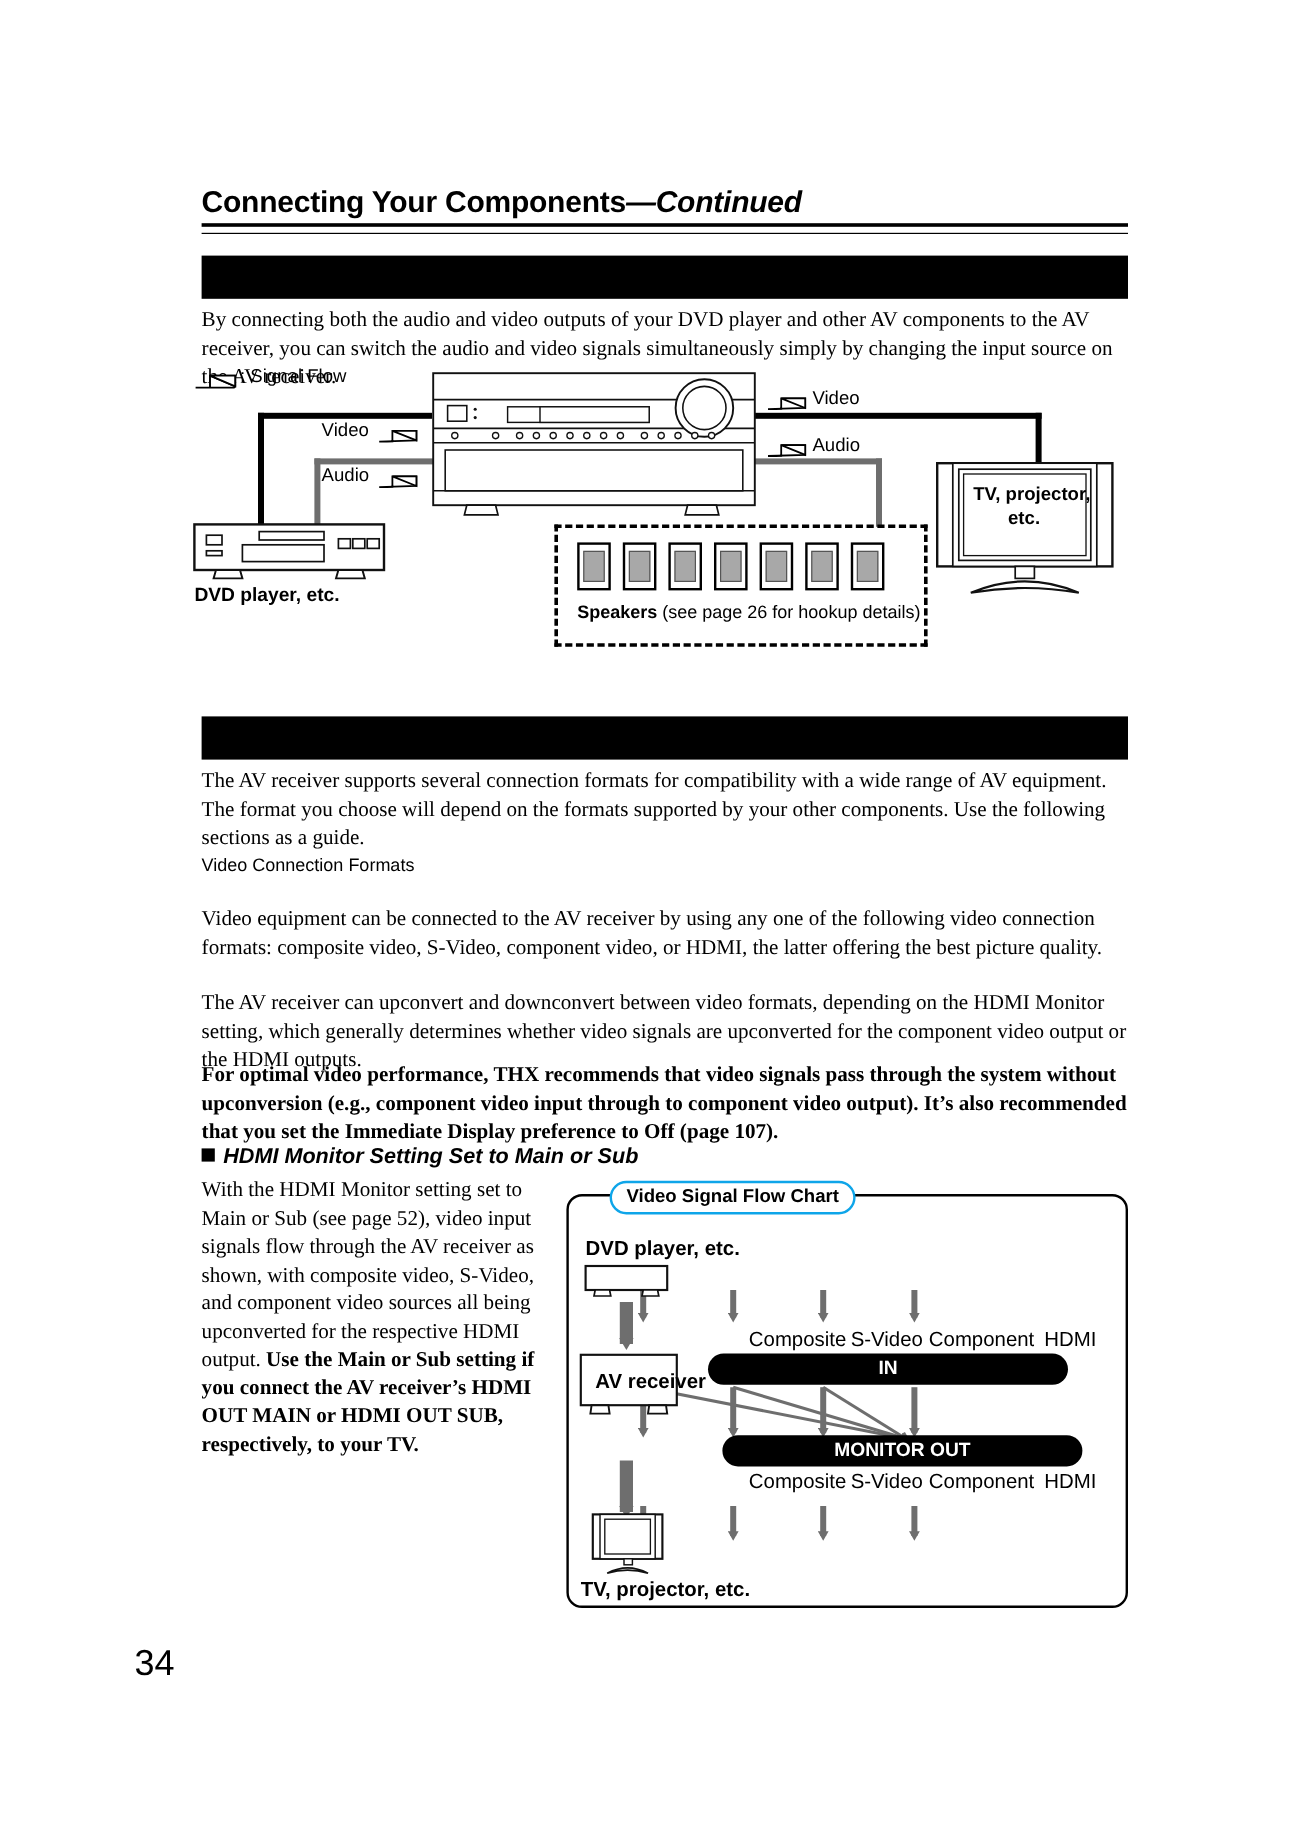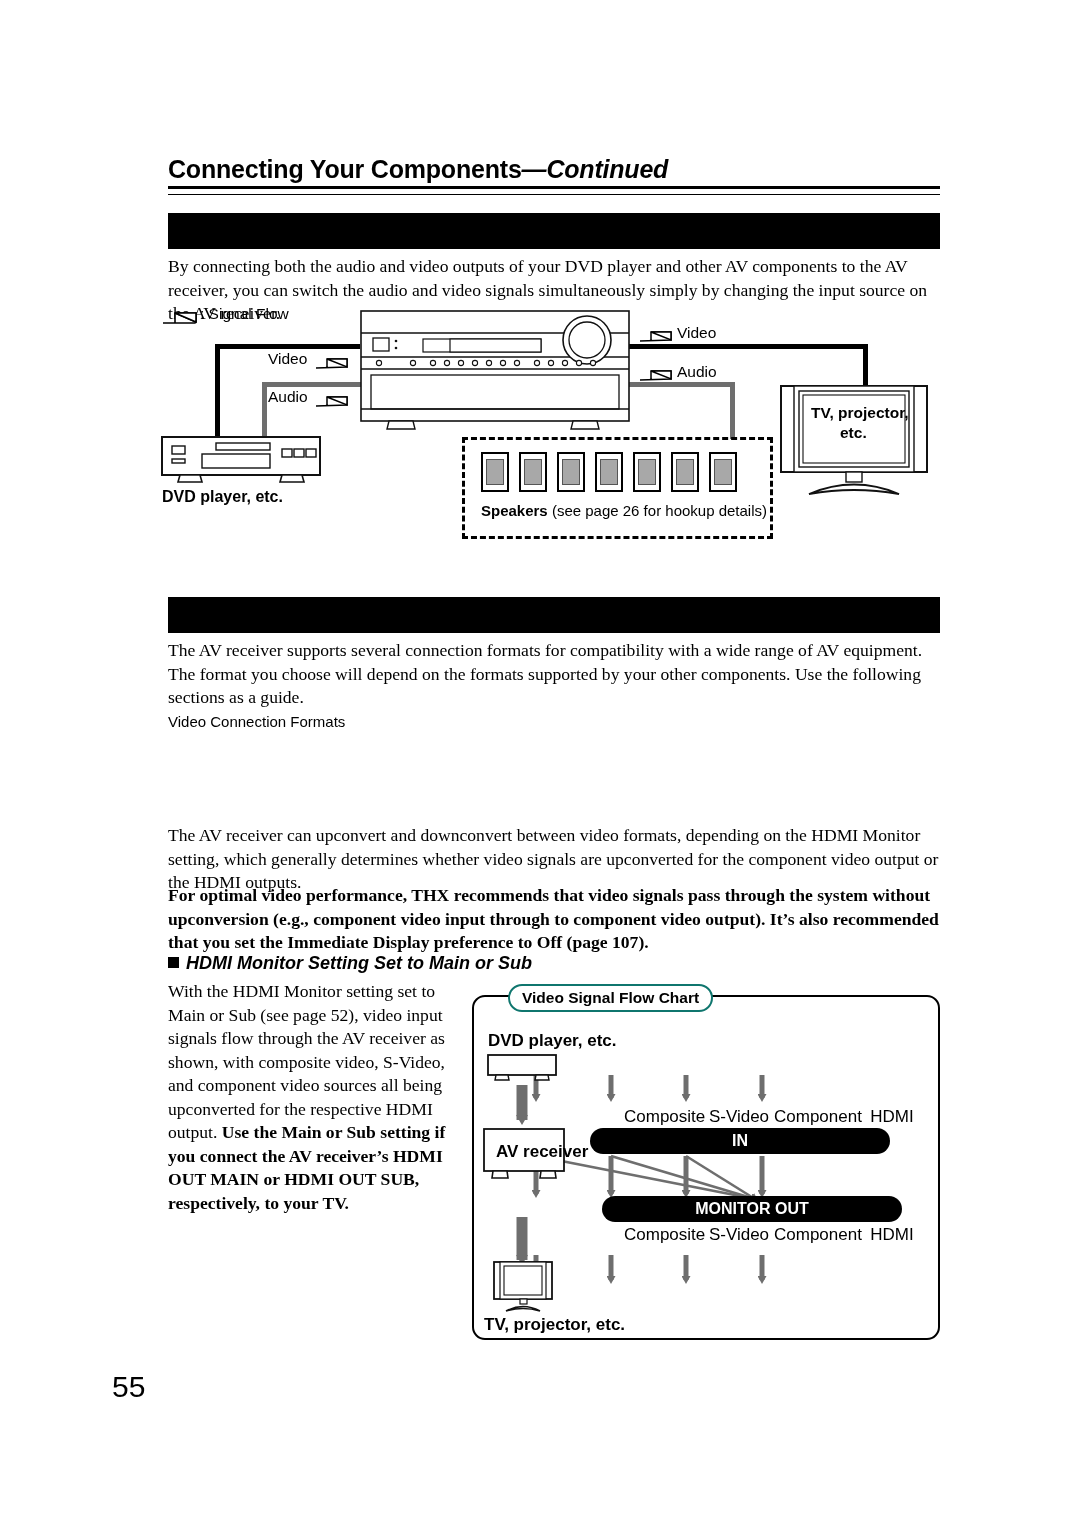--- a/index.html
+++ b/index.html
@@ -43,21 +43,21 @@
   .dashbox{position:absolute;border:3px dashed #000;}
 
   
   .spk{position:absolute;width:28px;height:40px;border:2.5px solid #000;background:#fff;
        box-sizing:border-box;}
   .spk i{display:block;width:18px;height:26px;background:#a8a8a8;border:1px solid #555;
          margin:5px auto 0;box-sizing:border-box;}
 
   
   .fcframe{position:absolute;border:2px solid #000;border-radius:13px;box-sizing:border-box;}
-  .fctitle{position:absolute;border:2px solid #0f766e;border-radius:14px;background:#fff;
+  .fctitle{position:absolute;border:2px solid #0ea5e9;border-radius:14px;background:#fff;
            font-family:"Liberation Sans",sans-serif;font-weight:bold;font-size:15.5px;
            padding:3px 12px;white-space:nowrap;}
   .pill{position:absolute;background:#000;color:#fff;border-radius:13px;
         font-family:"Liberation Sans",sans-serif;font-weight:bold;font-size:16px;
         display:flex;align-items:center;justify-content:center;}
   .fclbl{position:absolute;font-family:"Liberation Sans",sans-serif;font-size:17px;
          white-space:nowrap;text-align:center;}
   .fcbold{position:absolute;font-family:"Liberation Sans",sans-serif;font-weight:bold;
           font-size:17px;white-space:nowrap;}
 </style>
@@ -186,20 +186,21 @@
       <div style="position:absolute;left:16px;top:62px;font-family:'Liberation Sans',sans-serif;font-size:15px;white-space:nowrap;">
         <span style="font-weight:bold;">Speakers</span><span> (see page 26 for hookup details)</span>
       </div>
     </div>
   </div>
 
   <div class="blackbar" id="bar2"></div>
 
   <div class="p wide" style="top:639px;">The AV receiver supports several connection formats for compatibility with a wide range of AV equipment. The format you choose will depend on the formats supported by your other components. Use the following sections as a guide.</div>
   <h3 class="sub" style="top:713px;">Video Connection Formats</h3>
+  <div class="p wide" style="top:754px;">Video equipment can be connected to the AV receiver by using any one of the following video connection formats: composite video, S-Video, component video, or HDMI, the latter offering the best picture quality.</div>
   <div class="p wide" style="top:824px;">The AV receiver can upconvert and downconvert between video formats, depending on the HDMI Monitor setting, which generally determines whether video signals are upconverted for the component video output or the HDMI outputs.</div>
   <div class="p wide" style="top:884px;font-weight:bold;">For optimal video performance, THX recommends that video signals pass through the system without upconversion (e.g., component video input through to component video output). It’s also recommended that you set the Immediate Display preference to Off (page 107).</div>
 
   <h4 class="sq" style="top:953px;">
     <span class="sqm"></span><span>HDMI Monitor Setting Set to Main or Sub</span>
   </h4>
 
   <div class="p" style="left:168px;top:980px;width:300px;">
     <span>With the HDMI Monitor setting set to Main or Sub (see page 52), video input signals flow through the AV receiver as shown, with composite video, S-Video, and component video sources all being upconverted for the respective HDMI output. </span><b>Use the Main or Sub setting if you connect the AV receiver’s HDMI OUT MAIN or HDMI OUT SUB, respectively, to your TV.</b>
   </div>
@@ -272,15 +273,15 @@
     <div class="fclbl" style="left:300px;top:228px;width:80px;">Component</div>
     <div class="fclbl" style="left:378px;top:228px;width:80px;">HDMI</div>
 
     <div class="fcbold" style="left:14px;top:34px;">DVD player, etc.</div>
     <div class="fcbold" style="left:22px;top:145px;">AV receiver</div>
     <div class="fcbold" style="left:10px;top:318px;">TV, projector, etc.</div>
   </div>
 
   <div class="fctitle" style="left:508px;top:984px;">Video Signal Flow Chart</div>
 
-  <div class="pageno">55</div>
+  <div class="pageno">34</div>
 
 </div>
 
 </body></html>

